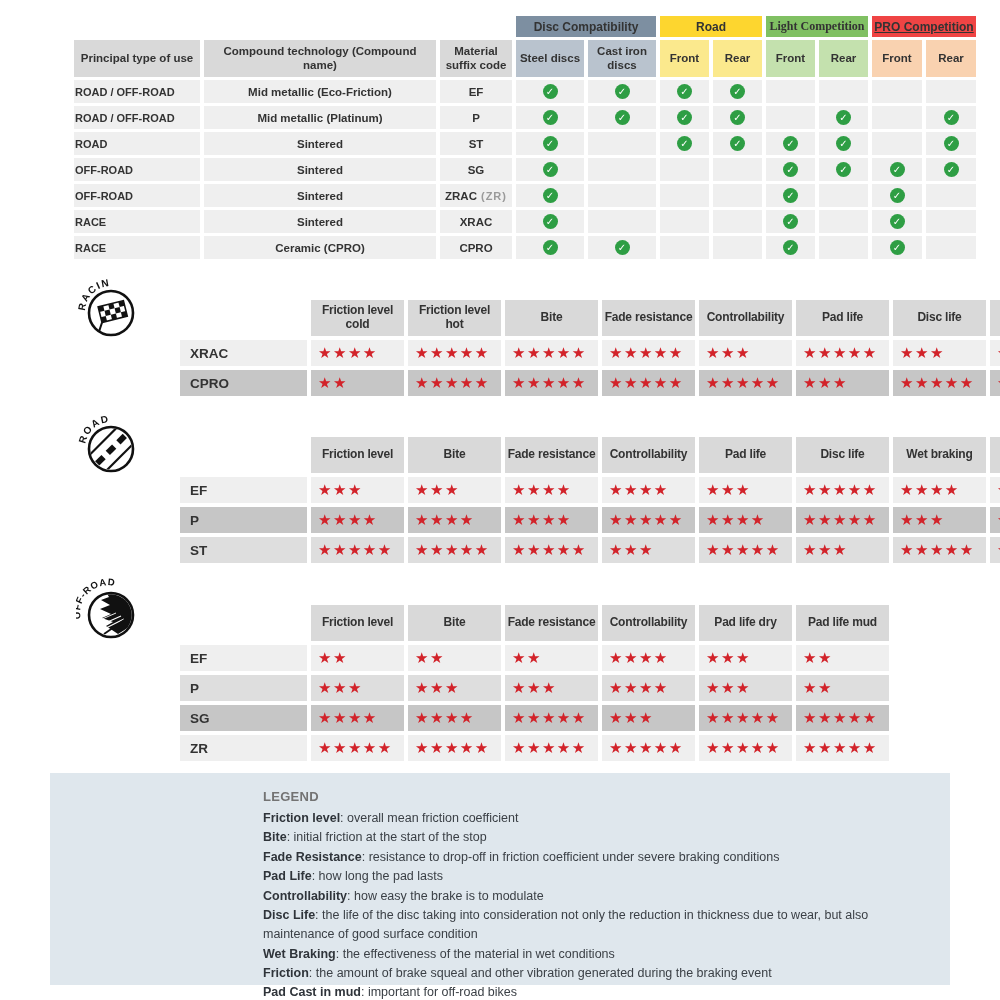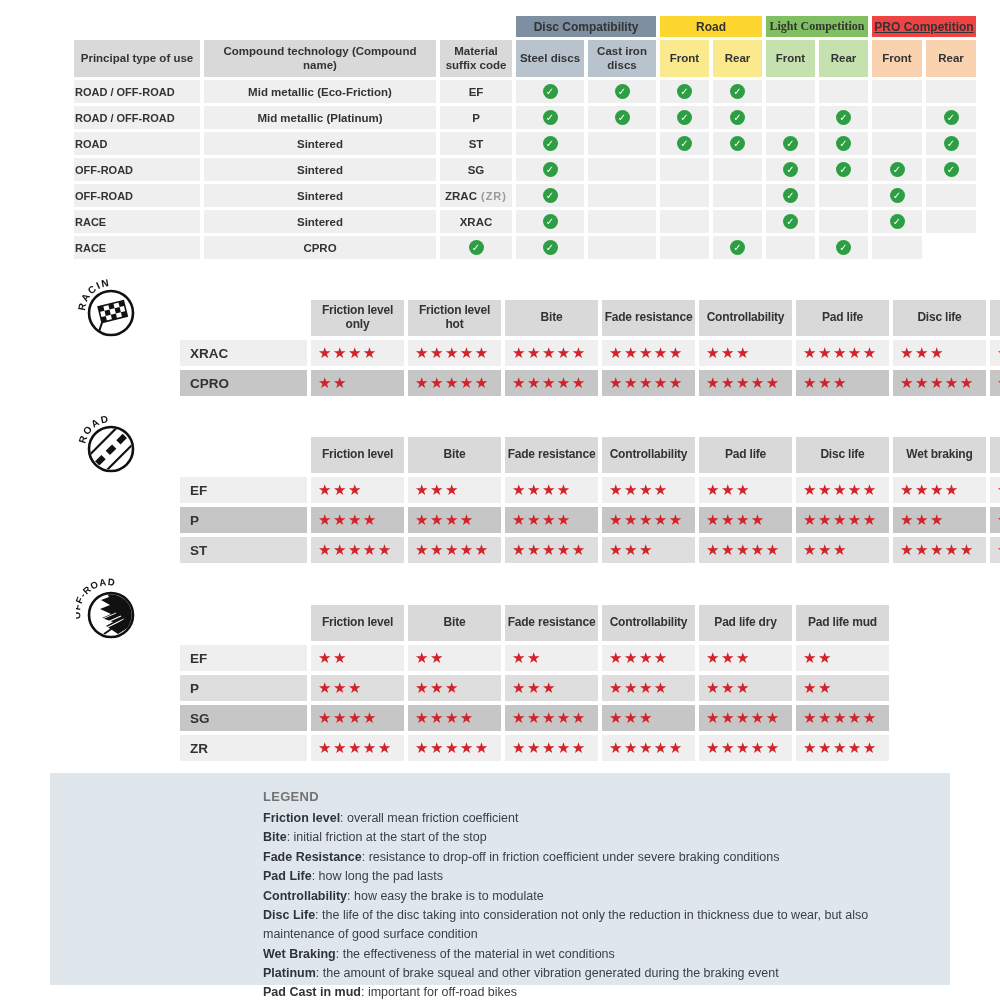--- a/index.html
+++ b/index.html
@@ -226,20 +226,21 @@
     <div class="cell"></div>
     <div class="cell">
       <span class="check">✓</span>
     </div>
     <div class="cell"></div>
     <div class="cell">
       <span class="check">✓</span>
     </div>
     <div class="cell"></div>
     <div class="cell use">RACE</div>
+    <div class="cell">Ceramic (CPRO)</div>
     <div class="cell">
       <span>CPRO</span>
     </div>
     <div class="cell">
       <span class="check">✓</span>
     </div>
     <div class="cell">
       <span class="check">✓</span>
     </div>
     <div class="cell"></div>
@@ -273,21 +274,21 @@
           <rect x="39.6" y="37.33" width="5.2" height="5.33"></rect>
         <rect x="24" y="42.66" width="5.2" height="5.34"></rect>
           <rect x="34.4" y="42.66" width="5.2" height="5.34"></rect>
           <rect x="44.8" y="42.66" width="5.2" height="5.34"></rect>
       </g>
       <line x1="24" y1="48" x2="19" y2="56" stroke="#111" stroke-width="2"></line>
     </g>
   </svg>
   <div id="grid-racing" class="sec-grid" style="grid-template-columns: 127px repeat(8, 93px);">
       <div class="hcell empty"></div>
-      <div class="hcell">Friction level only</div>
+      <div class="hcell">Friction level cold</div>
       <div class="hcell">Friction level hot</div>
       <div class="hcell">Bite</div>
       <div class="hcell">Fade resistance</div>
       <div class="hcell">Controllability</div>
       <div class="hcell">Pad life</div>
       <div class="hcell">Disc life</div>
       <div class="hcell">Wet braking</div>
       <div class="rlabel shade-light">XRAC</div>
       <div class="stars shade-light">★★★★</div>
       <div class="stars shade-light">★★★★★</div>
@@ -433,16 +434,16 @@
 <div id="legend">
   <div class="legend-title">LEGEND</div>
   <div id="legend-lines">
       <div class="legend-line"><span class="term">Friction level</span><span>: </span><span>overall mean friction coefficient</span></div>
       <div class="legend-line"><span class="term">Bite</span><span>: </span><span>initial friction at the start of the stop</span></div>
       <div class="legend-line"><span class="term">Fade Resistance</span><span>: </span><span>resistance to drop-off in friction coefficient under severe braking conditions</span></div>
       <div class="legend-line"><span class="term">Pad Life</span><span>: </span><span>how long the pad lasts</span></div>
       <div class="legend-line"><span class="term">Controllability</span><span>: </span><span>how easy the brake is to modulate</span></div>
       <div class="legend-line"><span class="term">Disc Life</span><span>: </span><span>the life of the disc taking into consideration not only the reduction in thickness due to wear, but also maintenance of good surface condition</span></div>
       <div class="legend-line"><span class="term">Wet Braking</span><span>: </span><span>the effectiveness of the material in wet conditions</span></div>
-      <div class="legend-line"><span class="term">Platinum</span><span>: </span><span>the amount of brake squeal and other vibration generated during the braking event</span></div>
+      <div class="legend-line"><span class="term">Friction</span><span>: </span><span>the amount of brake squeal and other vibration generated during the braking event</span></div>
       <div class="legend-line"><span class="term">Pad Cast in mud</span><span>: </span><span>important for off-road bikes</span></div>
     </div>
 </div>
 
 </body></html>

